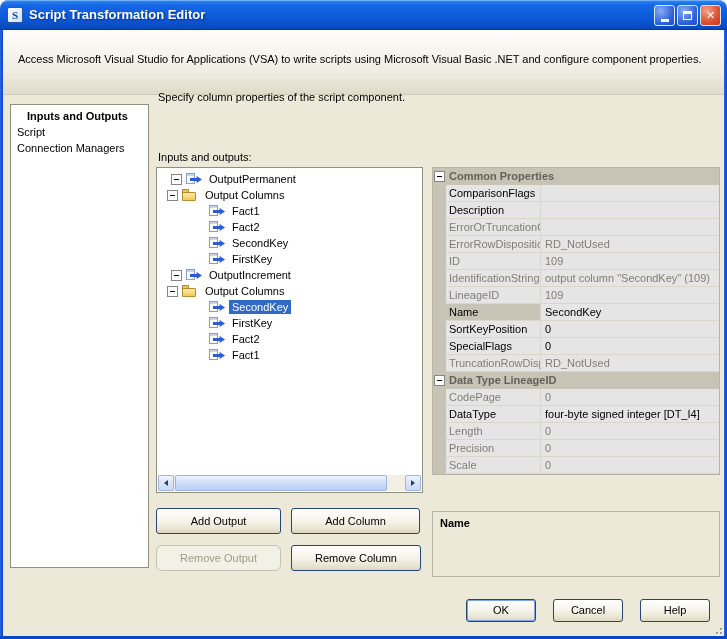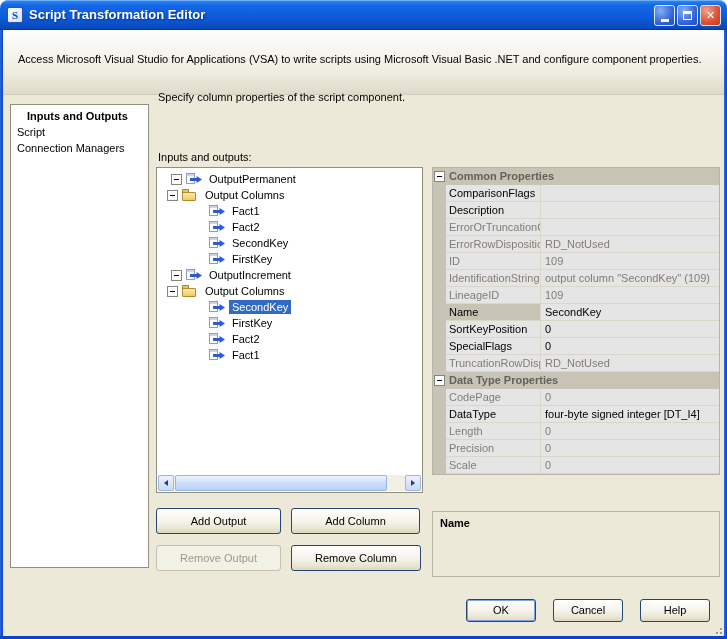--- a/index.html
+++ b/index.html
@@ -69,21 +69,21 @@
   .sb-btn{width:16px;height:16px;flex:none;display:flex;align-items:center;justify-content:center;
     background:linear-gradient(180deg,#EDF2FD,#C8D8F6);border:1px solid #9EB6E4;border-radius:2px;box-sizing:border-box;}
   .tri-left{width:0;height:0;border-top:3px solid transparent;border-bottom:3px solid transparent;border-right:4px solid #1F3E7E;}
   .tri-right{width:0;height:0;border-top:3px solid transparent;border-bottom:3px solid transparent;border-left:4px solid #1F3E7E;}
   .sb-thumb{position:absolute;left:17px;top:0;width:212px;height:16px;border-radius:2px;box-sizing:border-box;
     background:linear-gradient(180deg,#EFF4FE,#CBDCF9 55%,#BCD1F5);border:1px solid #98B4E4;}
   
   .xp-btn{position:absolute;height:26px;border:1px solid #274674;border-radius:3px;text-align:center;
     line-height:24px;background:linear-gradient(180deg,#FFFFFF 0%,#F4F2E7 55%,#EAE6D3 80%,#DCD7C0 100%);
     box-sizing:border-box;cursor:default;}
-  .xp-btn.disabled{background:#F2F1E6;border-color:#C4C0B2;color:#9D9A88;}
+  .xp-btn.disabled{background:#F2F1E6;border-color:#C4C0B2;color:#9D9A88;border-radius:6px;}
   .btn-add-output{left:156px;top:508px;width:125px;}
   .btn-add-column{left:291px;top:508px;width:129px;}
   .btn-remove-output{left:156px;top:545px;width:125px;}
   .btn-remove-column{left:291px;top:545px;width:130px;}
   
   .pgrid{position:absolute;left:432px;top:167px;width:288px;background:#fff;border:1px solid #B8B5A7;box-sizing:border-box;}
   .prow{display:flex;height:17px;line-height:16px;background:#e5e5e5;}
   .gutter{width:13px;flex:none;background:#C7C3B5;position:relative;}
   .gutter .expander{position:absolute;left:1px;top:3px;margin:0;}
   .prow.cat{background:#C7C3B5;}
@@ -272,21 +272,21 @@
     <div class="prow">
       <span class="gutter"></span>
       <span class="pname muted">TruncationRowDisp</span>
       <span class="pval muted">RD_NotUsed</span>
     </div>
 
     <div class="prow cat">
       <span class="gutter">
           <span class="expander"></span>
         </span>
-      <span class="cat-title">Data Type Properties</span>
+      <span class="cat-title">Data Type LineageID</span>
     </div>
     <div class="prow">
       <span class="gutter"></span>
       <span class="pname muted">CodePage</span>
       <span class="pval muted">0</span>
     </div>
     <div class="prow">
       <span class="gutter"></span>
       <span class="pname">DataType</span>
       <span class="pval">four-byte signed integer [DT_I4]</span>

